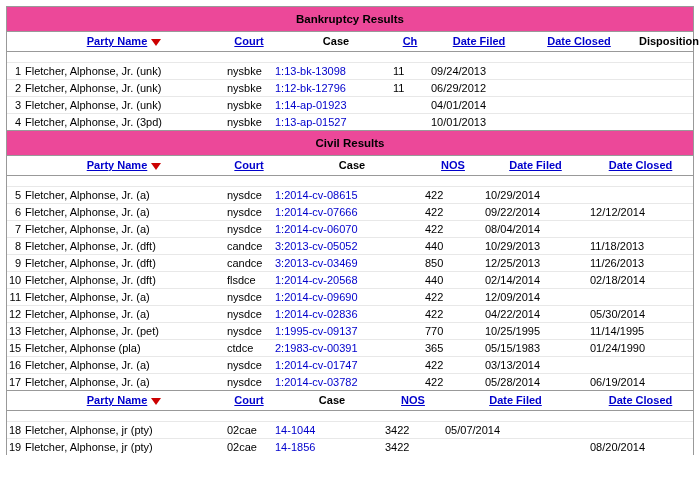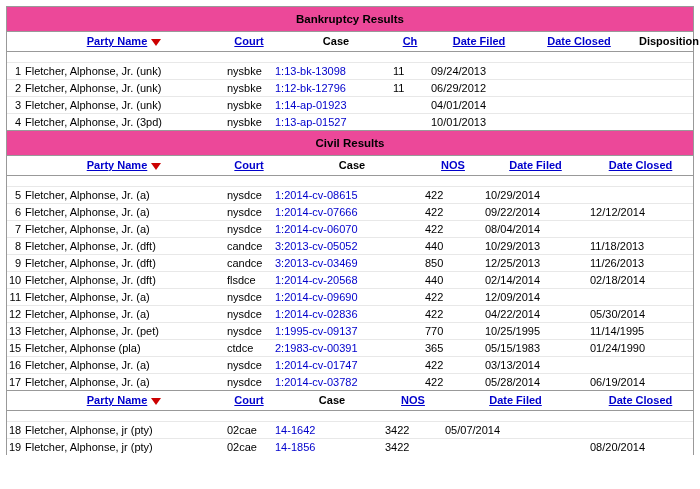--- a/index.html
+++ b/index.html
@@ -330,21 +330,21 @@
         </tr>
       </thead>
       <tbody>
         <tr class="spacer-row">
             <td colspan="7"></td>
           </tr>
         <tr>
           <td class="num">18</td>
           <td class="party">Fletcher, Alphonse, jr (pty)</td>
           <td>02cae</td>
-          <td><a class="caselink">14-1642</a></td>
+          <td><a class="caselink">14-1044</a></td>
           <td>3422</td>
           <td>05/07/2014</td>
           <td></td>
         </tr>
         <tr>
           <td class="num">19</td>
           <td class="party">Fletcher, Alphonse, jr (pty)</td>
           <td>02cae</td>
           <td><a class="caselink">14-1856</a></td>
           <td>3422</td>

